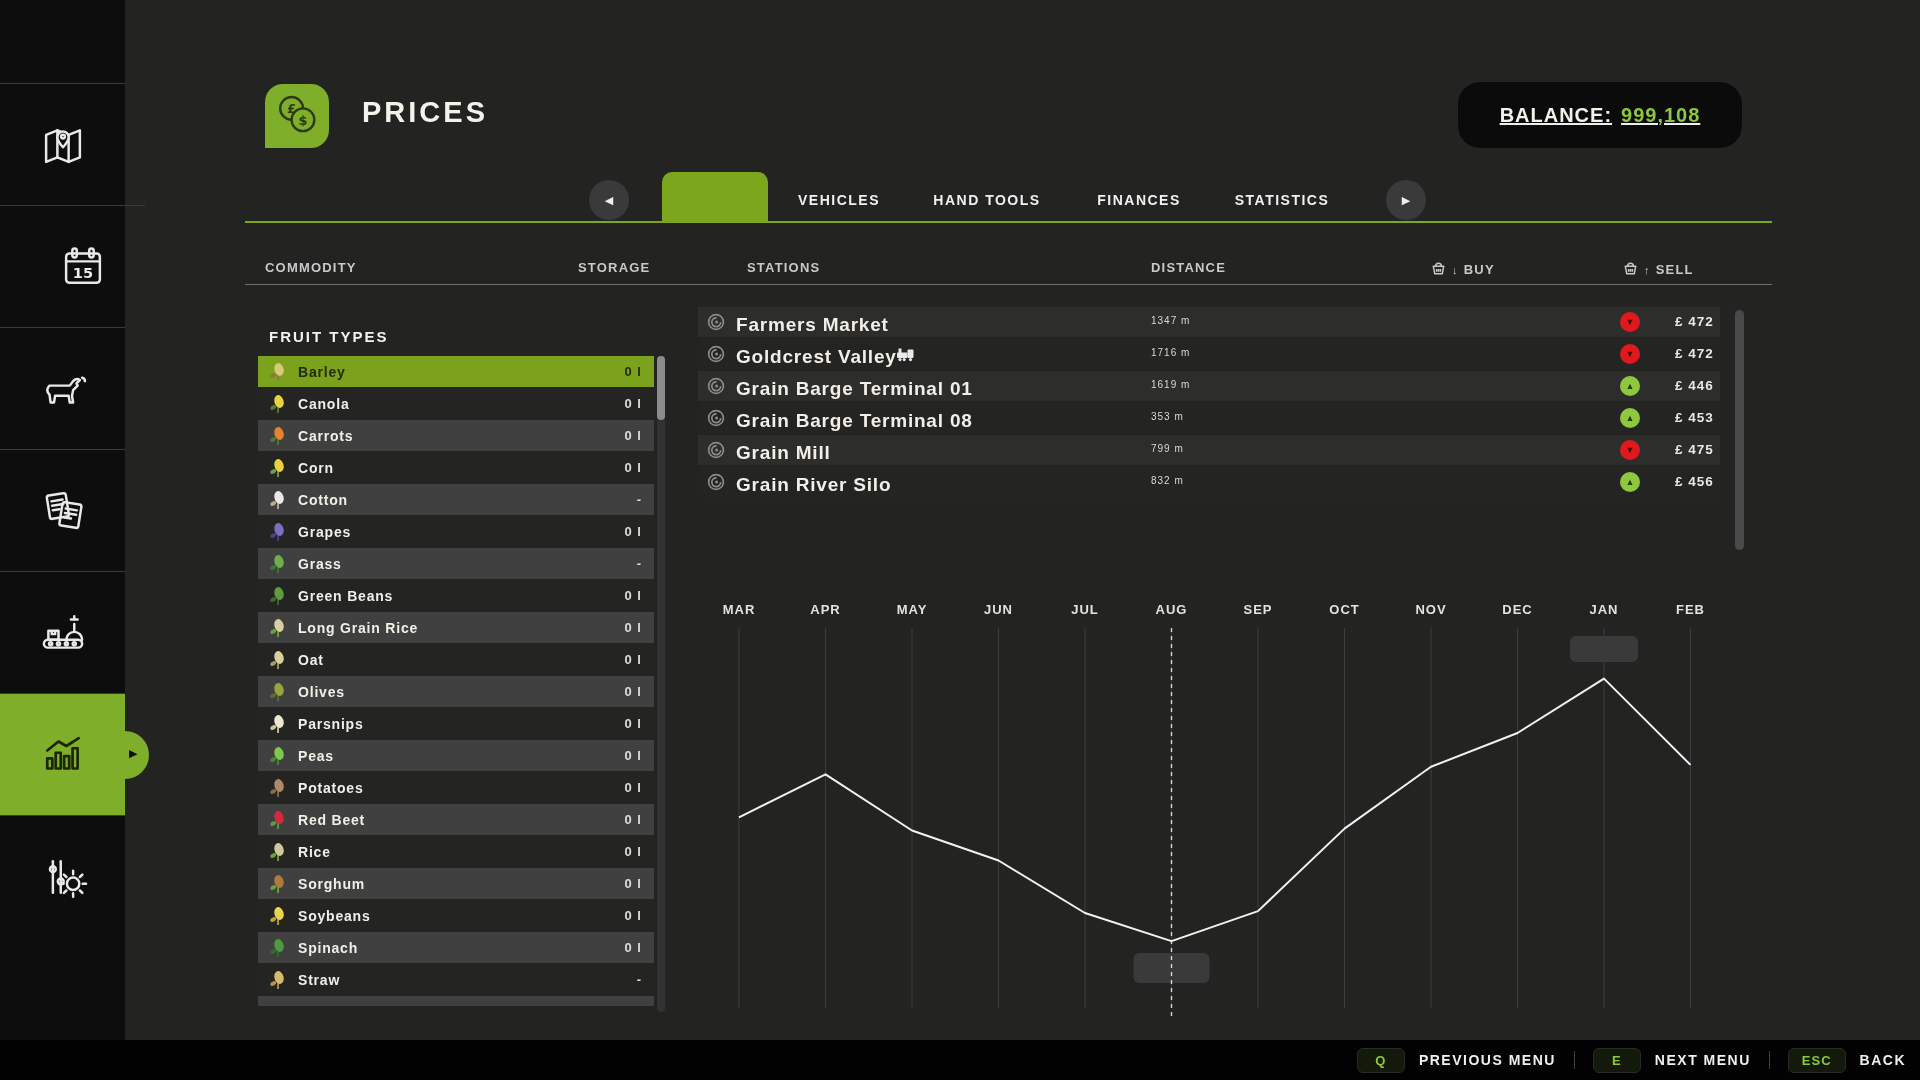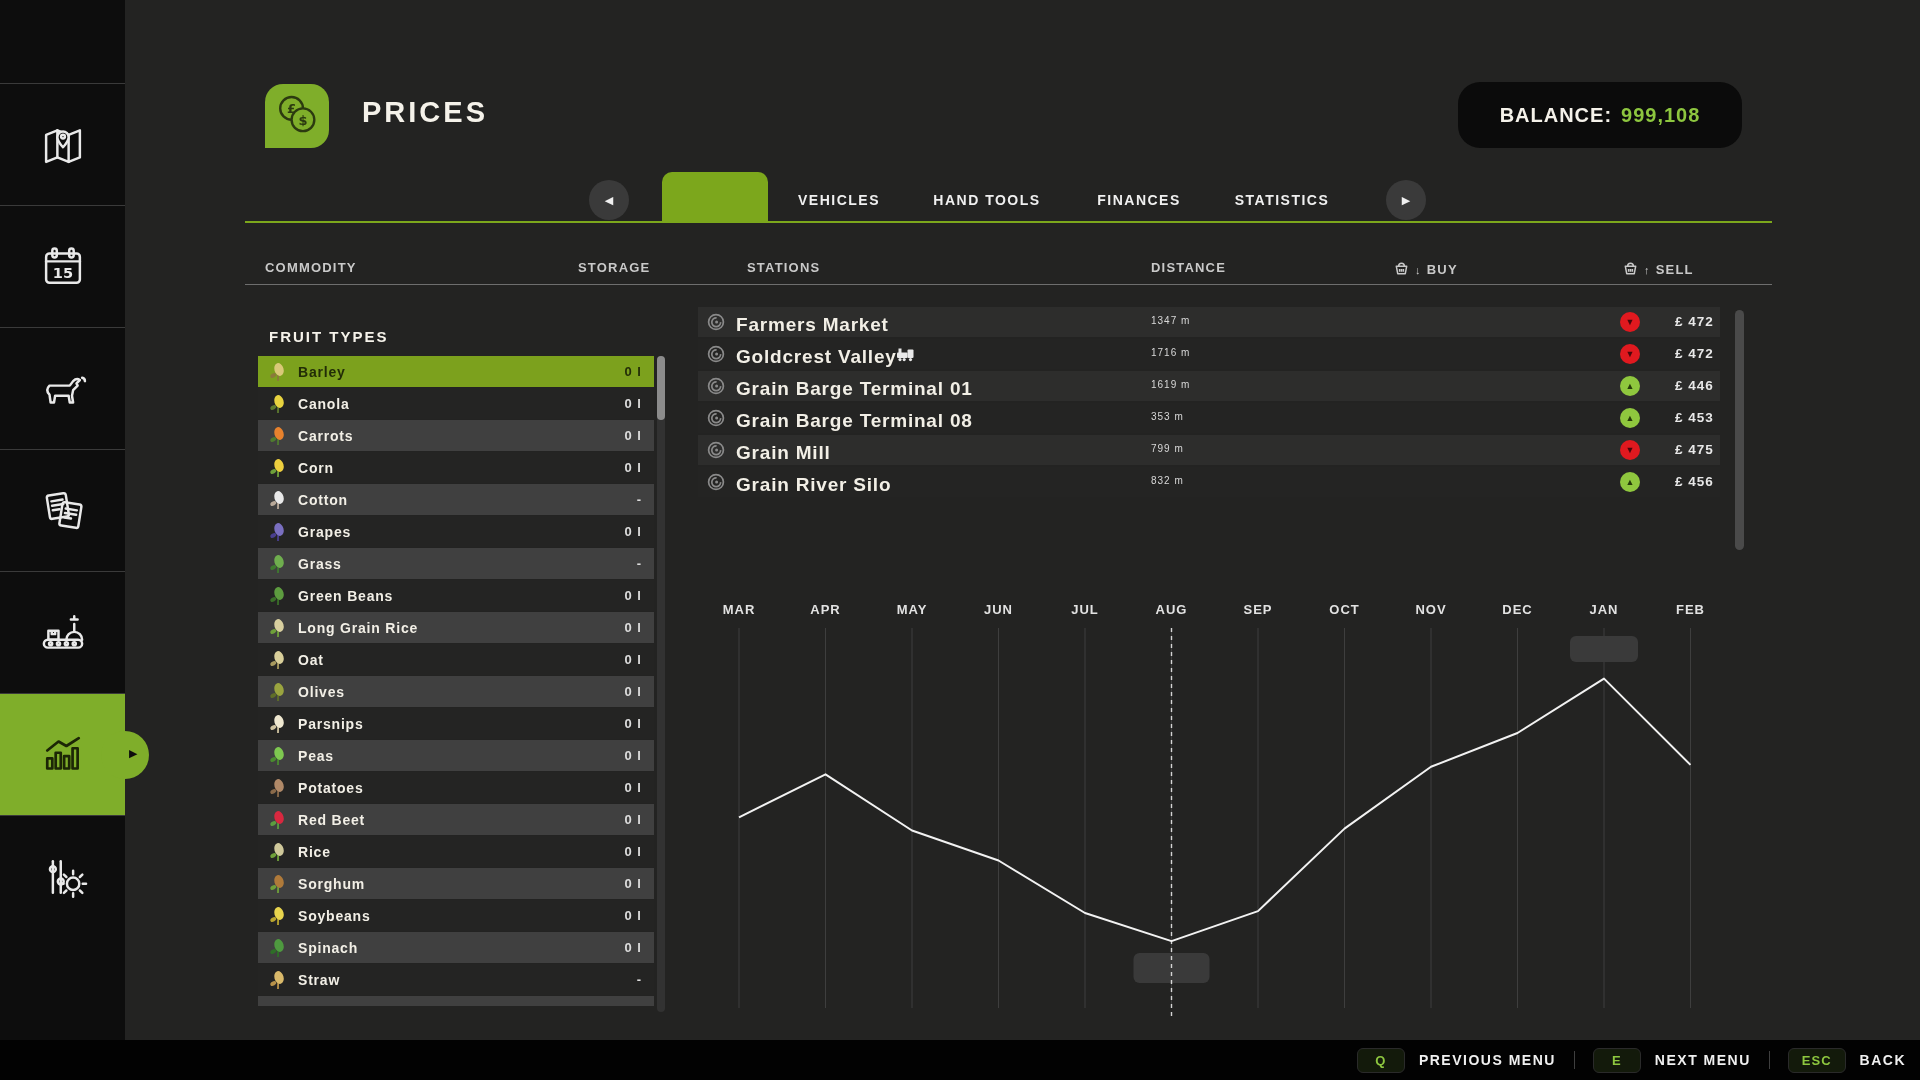--- a/index.html
+++ b/index.html
@@ -11,21 +11,21 @@
              display:flex;align-items:center;justify-content:center;cursor:pointer;}
   .side-item.sel{background:#7fae2a;}
   .side-bump{position:absolute;left:101px;top:37px;width:48px;height:48px;border-radius:50%;background:#7fae2a;}
   .side-caret{position:absolute;left:129px;top:53px;font-size:11px;color:#0d0d0d;z-index:2;}
   .side-icon{position:relative;z-index:1;line-height:0;}
   
   .title-icon{position:absolute;left:265px;top:84px;width:64px;height:64px;background:#7fae2a;
               border-radius:18px 18px 18px 0;display:flex;align-items:center;justify-content:center;}
   .page-title{position:absolute;left:362px;top:96px;font-size:29px;font-weight:bold;letter-spacing:3px;color:#f5f2ea;margin:0;}
   .balance{position:absolute;left:1458px;top:82px;width:284px;height:66px;background:#0b0b0b;border-radius:22px;
-           display:flex;align-items:center;justify-content:center;gap:9px;font-size:20px;font-weight:bold;letter-spacing:1px;}
+           display:flex;align-items:center;justify-content:center;gap:9px;font-size:20px;font-weight:bold;letter-spacing:1px;text-decoration:underline;}
   .balance .lbl{color:#f5f2ea;}
   .balance .val{color:#8dc63f;}
   
   .tab-underline{position:absolute;left:245px;top:221px;width:1527px;height:2px;background:#7ca71c;}
   .tab-arrow{position:absolute;top:180px;width:40px;height:40px;border-radius:50%;background:#3a3a3a;
              display:flex;align-items:center;justify-content:center;font-size:11px;color:#f0f0f0;cursor:pointer;}
   .tab-arrow.left{left:589px;}
   .tab-arrow.right{left:1386px;}
   .tab-selected{position:absolute;left:662px;top:172px;width:106px;height:51px;background:#7ca71c;
                 border-radius:10px 10px 0 0;cursor:pointer;}
@@ -85,21 +85,21 @@
         <span class="side-icon"><svg width="54" height="54" viewBox="0 0 48 48">
             <g stroke="#e9e9e9" stroke-width="2.2" fill="none" stroke-linecap="round" stroke-linejoin="round">
               <path d="M9 15 L19 11 V35 L9 39 Z"></path>
               <path d="M19 11 L29 15 V39 L19 35"></path>
               <path d="M29 15 L39 11 V35 L29 39"></path>
               <path d="M24 26 c-3.5-4 -5-6.5 -5-9 a5 5 0 0 1 10 0 c0 2.5 -1.5 5 -5 9 Z" fill="#0d0d0d"></path>
               <circle cx="24" cy="16.5" r="1.7"></circle>
             </g>
           </svg></span>
       </div>
-      <div class="side-item" style="top: 205px;">
+      <div class="side-item" style="top: 205px; padding-left: 20px;">
         <span class="side-icon"><svg width="54" height="54" viewBox="0 0 48 48">
             <g stroke="#e9e9e9" stroke-width="2.2" fill="none" stroke-linecap="round" stroke-linejoin="round">
               <rect x="9" y="12" width="30" height="26" rx="3"></rect>
               <line x1="9" y1="19" x2="39" y2="19"></line>
               <rect x="14.5" y="7.5" width="4" height="8" rx="2"></rect>
               <rect x="29.5" y="7.5" width="4" height="8" rx="2"></rect>
             </g>
             <text x="24" y="33.5" font-size="13" font-weight="bold" fill="#e9e9e9" text-anchor="middle" font-family="DejaVu Sans, sans-serif">15</text>
           </svg></span>
       </div>
@@ -195,21 +195,21 @@
     </div>
   <div class="tab-arrow right">
     <span>▶</span>
   </div>
   <div class="tab-underline"></div>
 
   <span class="col-head" style="left:265px">COMMODITY</span>
   <span class="col-head" style="left:578px">STORAGE</span>
   <span class="col-head" style="left:747px">STATIONS</span>
   <span class="col-head" style="left:1151px">DISTANCE</span>
-  <span class="col-head" style="left:1393px"><span class="ic" id="buy-ic"><svg width="17" height="17" viewBox="0 0 18 18">
+  <span class="col-head" style="left:1430px"><span class="ic" id="buy-ic"><svg width="17" height="17" viewBox="0 0 18 18">
           <g stroke="#c9c9c9" stroke-width="1.6" fill="none" stroke-linejoin="round">
             <path d="M3.5 6.5 h11 l-1.5 8 h-8 Z"></path>
             <path d="M6 6.5 a3 3 0 0 1 6 0"></path>
             <path d="M7 9.5 v3 M9 9.5 v3 M11 9.5 v3"></path>
           </g>
         </svg></span><span class="arr">↓</span><span>BUY</span></span>
   <span class="col-head" style="left:1622px"><span class="ic" id="sell-ic"><svg width="17" height="17" viewBox="0 0 18 18">
           <g stroke="#c9c9c9" stroke-width="1.6" fill="none" stroke-linejoin="round">
             <path d="M3.5 6.5 h11 l-1.5 8 h-8 Z"></path>
             <path d="M6 6.5 a3 3 0 0 1 6 0"></path>

